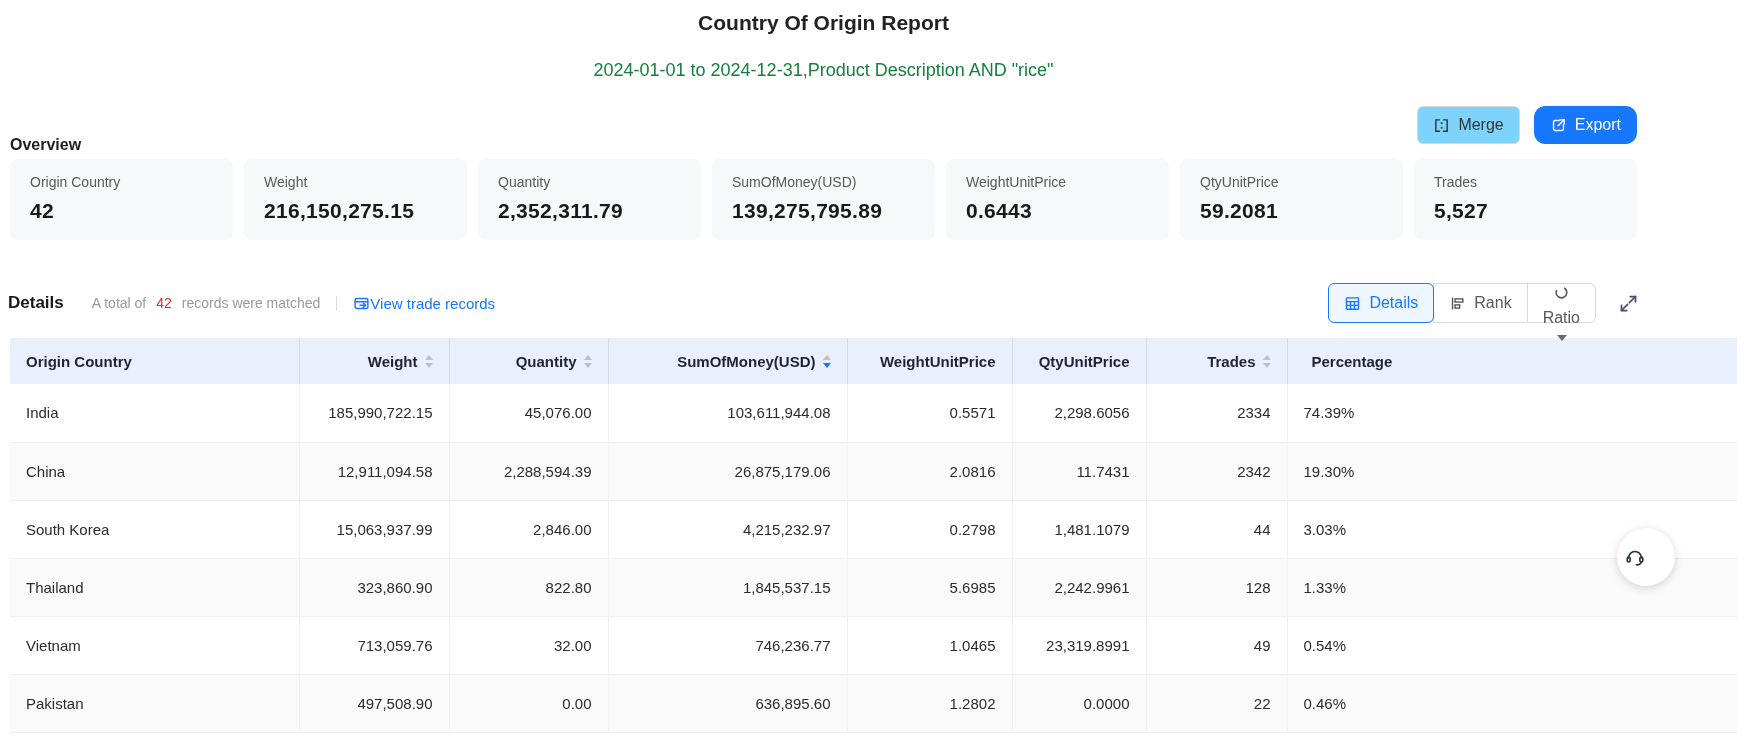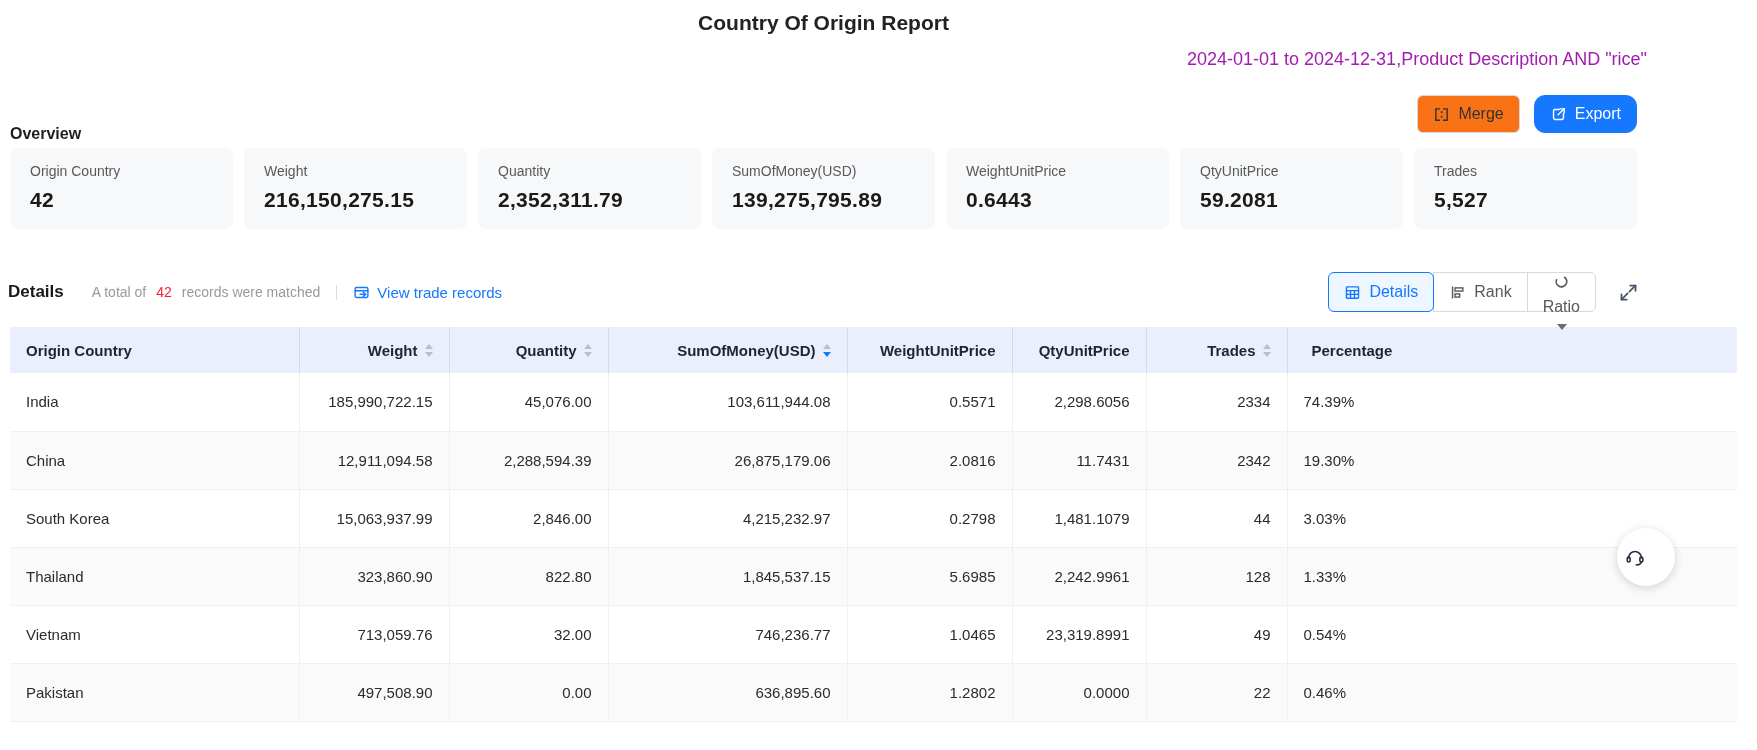--- a/index.html
+++ b/index.html
@@ -3,47 +3,47 @@
 <meta charset="utf-8">
 <style>
   * { box-sizing: border-box; margin: 0; padding: 0; }
   html, body { width: 1757px; height: 750px; background: #fff; overflow: hidden;
     font-family: "Liberation Sans", sans-serif; color: #262626; }
 
   .page { width: 1647px; height: 750px; position: relative; }
 
   
   .report-title { text-align: center; padding-top: 11px; font-size: 21px; font-weight: 700; color: #222; }
-  .report-subtitle { text-align: right; margin-top: 14px; font-size: 18px; color: #a21caf; }
+  .report-subtitle { text-align: center; margin-top: 25px; font-size: 18px; color: #15803d; }
 
   
   .overview-bar { display: flex; justify-content: space-between; align-items: center;
     padding: 0 10px; margin-top: 24px; height: 40px; }
   .section-label { font-size: 16px; font-weight: 700; color: #1f1f1f; margin-top: 39px; }
   .overview-actions { display: flex; gap: 14px; }
   .btn { display: inline-flex; align-items: center; gap: 8px; height: 38px; padding: 0 15px;
-    border-radius: 6px; font-size: 16px; cursor: pointer; border: 1px solid #d9d9d9; background: #f97316; }
+    border-radius: 6px; font-size: 16px; cursor: pointer; border: 1px solid #d9d9d9; background: #7dd3fc; }
   .btn-merge { color: #333; }
   .btn-export { background: #1677ff; border-color: #1677ff; color: #fff; border-radius: 11px; }
 
   
   .cards { display: flex; gap: 11px; padding: 0 10px; margin-top: 14px; }
   .card { flex: 1; background: #f7f8fa; border-radius: 8px; height: 81px; padding: 15px 20px; }
   .card-label { font-size: 14px; color: #595959; }
   .card-value { font-size: 21px; font-weight: 700; color: #1a1a1a; margin-top: 9px; letter-spacing: .3px; }
 
   
   .details-bar { display: flex; justify-content: space-between; align-items: center;
     padding: 0 8px; margin-top: 43px; height: 40px; }
   .details-left { display: flex; align-items: center; }
   .details-title { font-size: 17px; font-weight: 700; color: #1a1a1a; }
   .matched { margin-left: 28px; font-size: 14px; color: #9a9a9a; display: flex; align-items: center; gap: 6px; }
   .matched .count { color: #f5222d; padding: 0 4px; }
   .vdivider { width: 1px; height: 15px; background: #dcdcdc; margin: 0 16px; }
-  .view-link { display: inline-flex; align-items: center; gap: 7px; font-size: 15px; color: #1677ff; cursor: pointer; text-decoration: none; }
+  .view-link { display: inline-flex; align-items: center; font-size: 15px; color: #1677ff; cursor: pointer; text-decoration: none; }
 
   .details-right { display: flex; align-items: center; }
   .seg-group { display: flex; }
   .seg-btn { display: inline-flex; align-items: center; gap: 8px; height: 40px; padding: 0 15px;
     border: 1px solid #d9d9d9; background: #fff; color: #595959; font-size: 16px; cursor: pointer; margin-left: -1px; position: relative; }
   .seg-btn:first-child { border-radius: 6px 0 0 6px; margin-left: 0; }
   .seg-btn:last-child { border-radius: 0 6px 6px 0; flex-direction: column; }
   .seg-btn.active { color: #1677ff; border-color: #1677ff; background: #eef6ff; z-index: 2; border-radius: 6px; }
   .dd-caret { width: 0; height: 0; border-left: 5px solid transparent; border-right: 5px solid transparent;
     border-top: 6px solid #6b6b6b; margin-left: 2px; }

